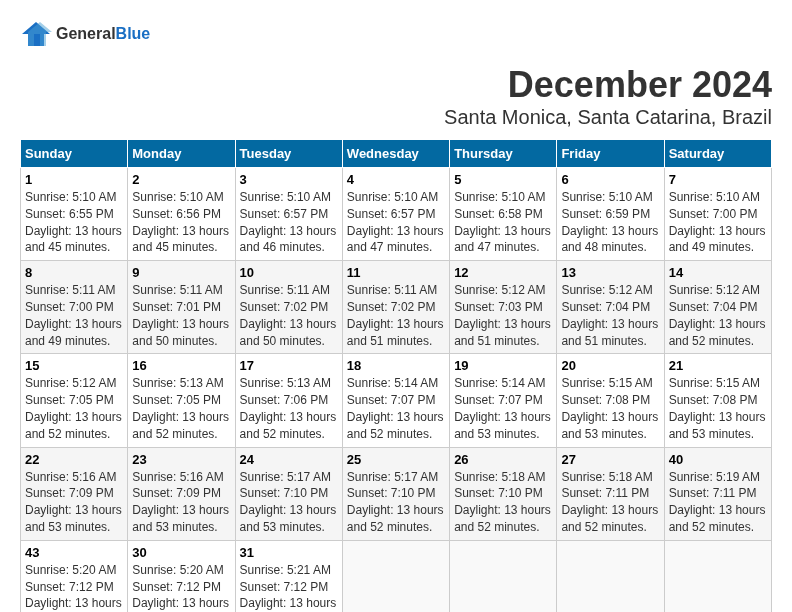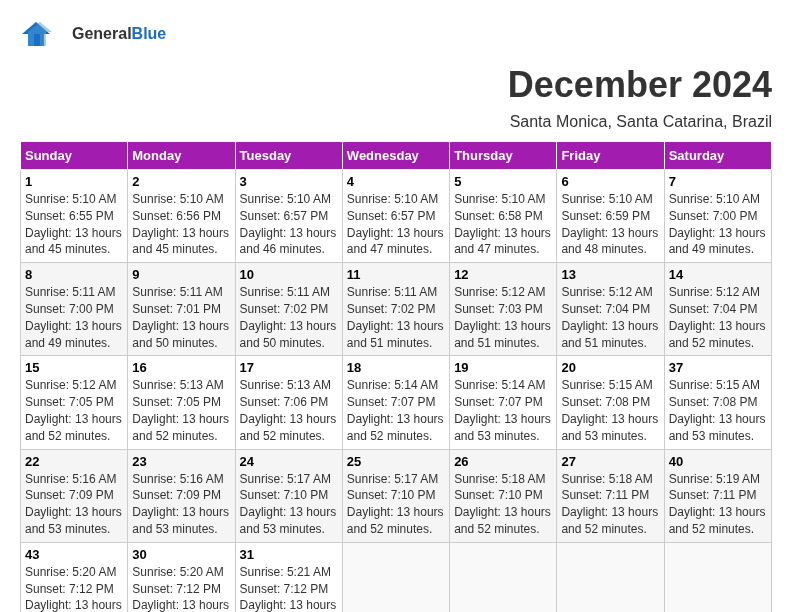--- a/index.html
+++ b/index.html
@@ -12,34 +12,34 @@
     }
     .header-section {
       display: flex;
       justify-content: space-between;
       align-items: flex-start;
       margin-bottom: 10px;
     }
     .logo {
       display: flex;
       align-items: center;
-      gap: 20px;
+      gap: 4px;
     }
     .logo-text-general { font-size: 16px; color: #333; font-weight: bold; }
     .logo-text-blue { font-size: 16px; color: #1a6fc4; font-weight: bold; }
     .title-section { text-align: right; }
     .month-title { font-size: 36px; color: #333; font-weight: bold; margin-top: 44px; }
-    .location-title { font-size: 16px; color: #333; margin-top: 7px; }
+    .location-title { font-size: 20px; color: #333; }
     table {
       width: 100%;
       border-collapse: collapse;
       font-size: 11px;
     }
     thead tr th {
-      background: #a21caf;
+      background: #0369a1;
       color: #fff;
       padding: 6px 4px;
       text-align: left;
       font-size: 13px;
       font-weight: bold;
       border: 1px solid #fff;
     }
     tbody tr td {
       border: 1px solid #ccc;
       vertical-align: top;
@@ -175,21 +175,21 @@
         </td>
         <td>
           <div class="day-num">19</div>
         <div class="day-detail">Sunrise: 5:14 AM<br>Sunset: 7:07 PM<br>Daylight: 13 hours and 53 minutes.</div>
         </td>
         <td>
           <div class="day-num">20</div>
         <div class="day-detail">Sunrise: 5:15 AM<br>Sunset: 7:08 PM<br>Daylight: 13 hours and 53 minutes.</div>
         </td>
         <td>
-          <div class="day-num">37</div>
+          <div class="day-num">21</div>
         <div class="day-detail">Sunrise: 5:15 AM<br>Sunset: 7:08 PM<br>Daylight: 13 hours and 53 minutes.</div>
         </td>
       </tr>
       <tr>
         <td>
           <div class="day-num">22</div>
         <div class="day-detail">Sunrise: 5:16 AM<br>Sunset: 7:09 PM<br>Daylight: 13 hours and 53 minutes.</div>
         </td>
         <td>
           <div class="day-num">23</div>

